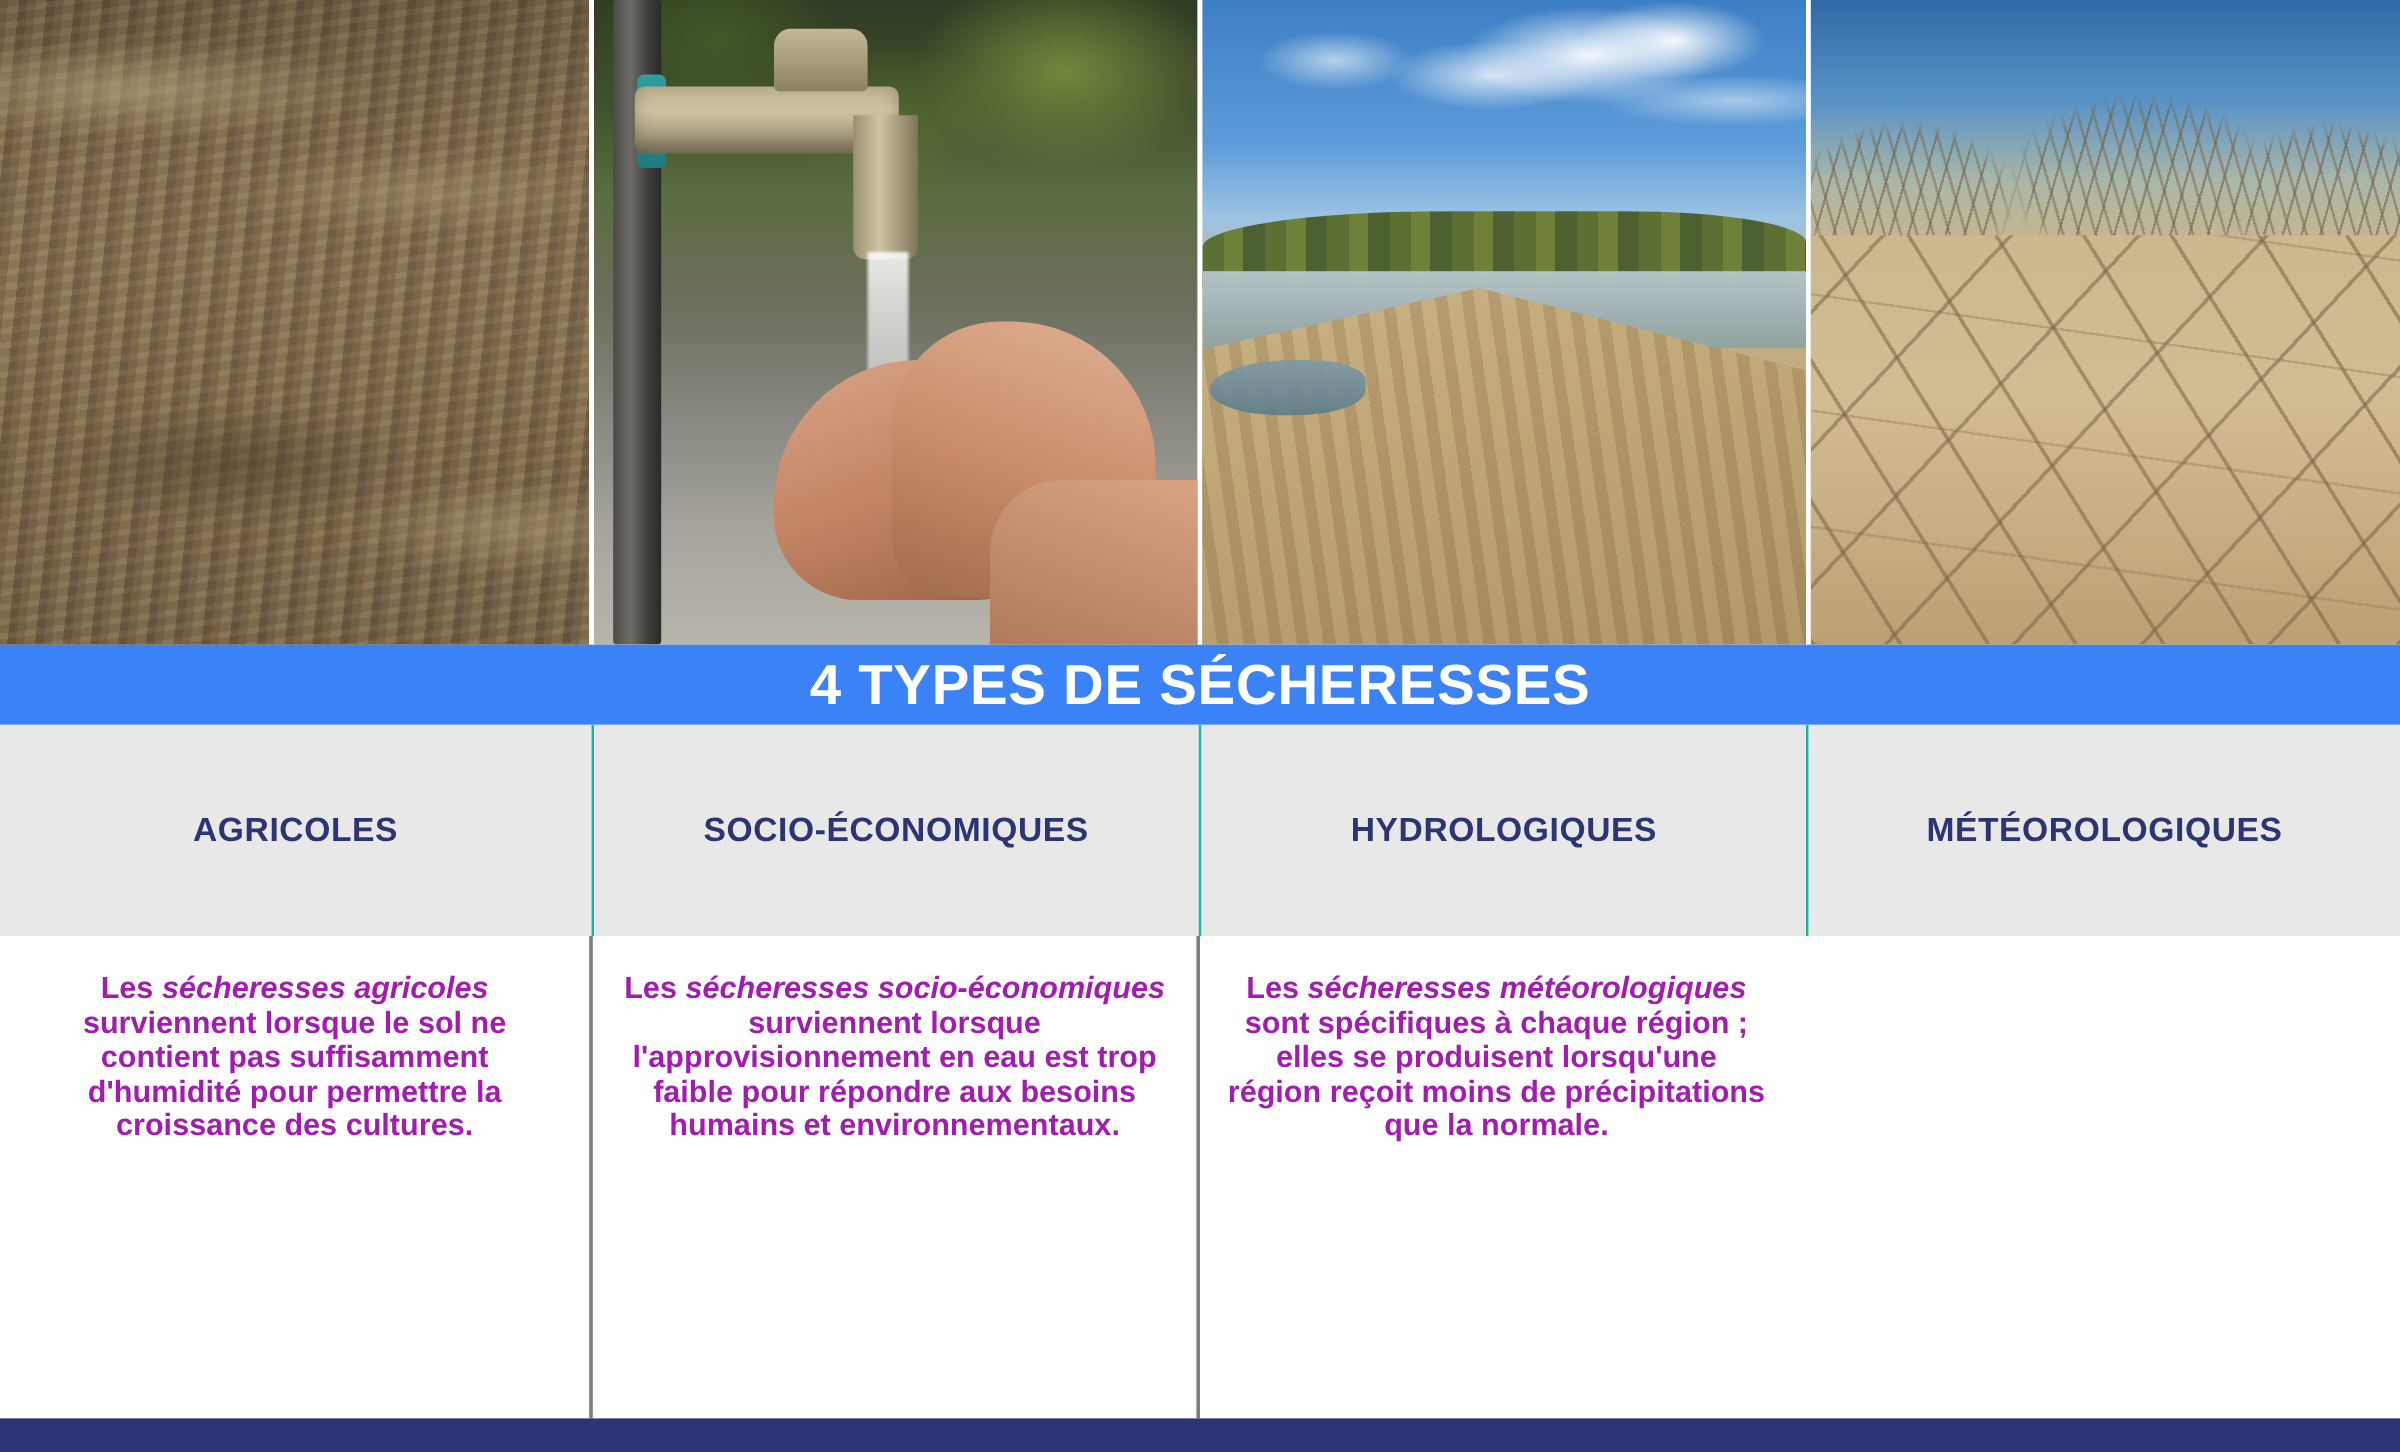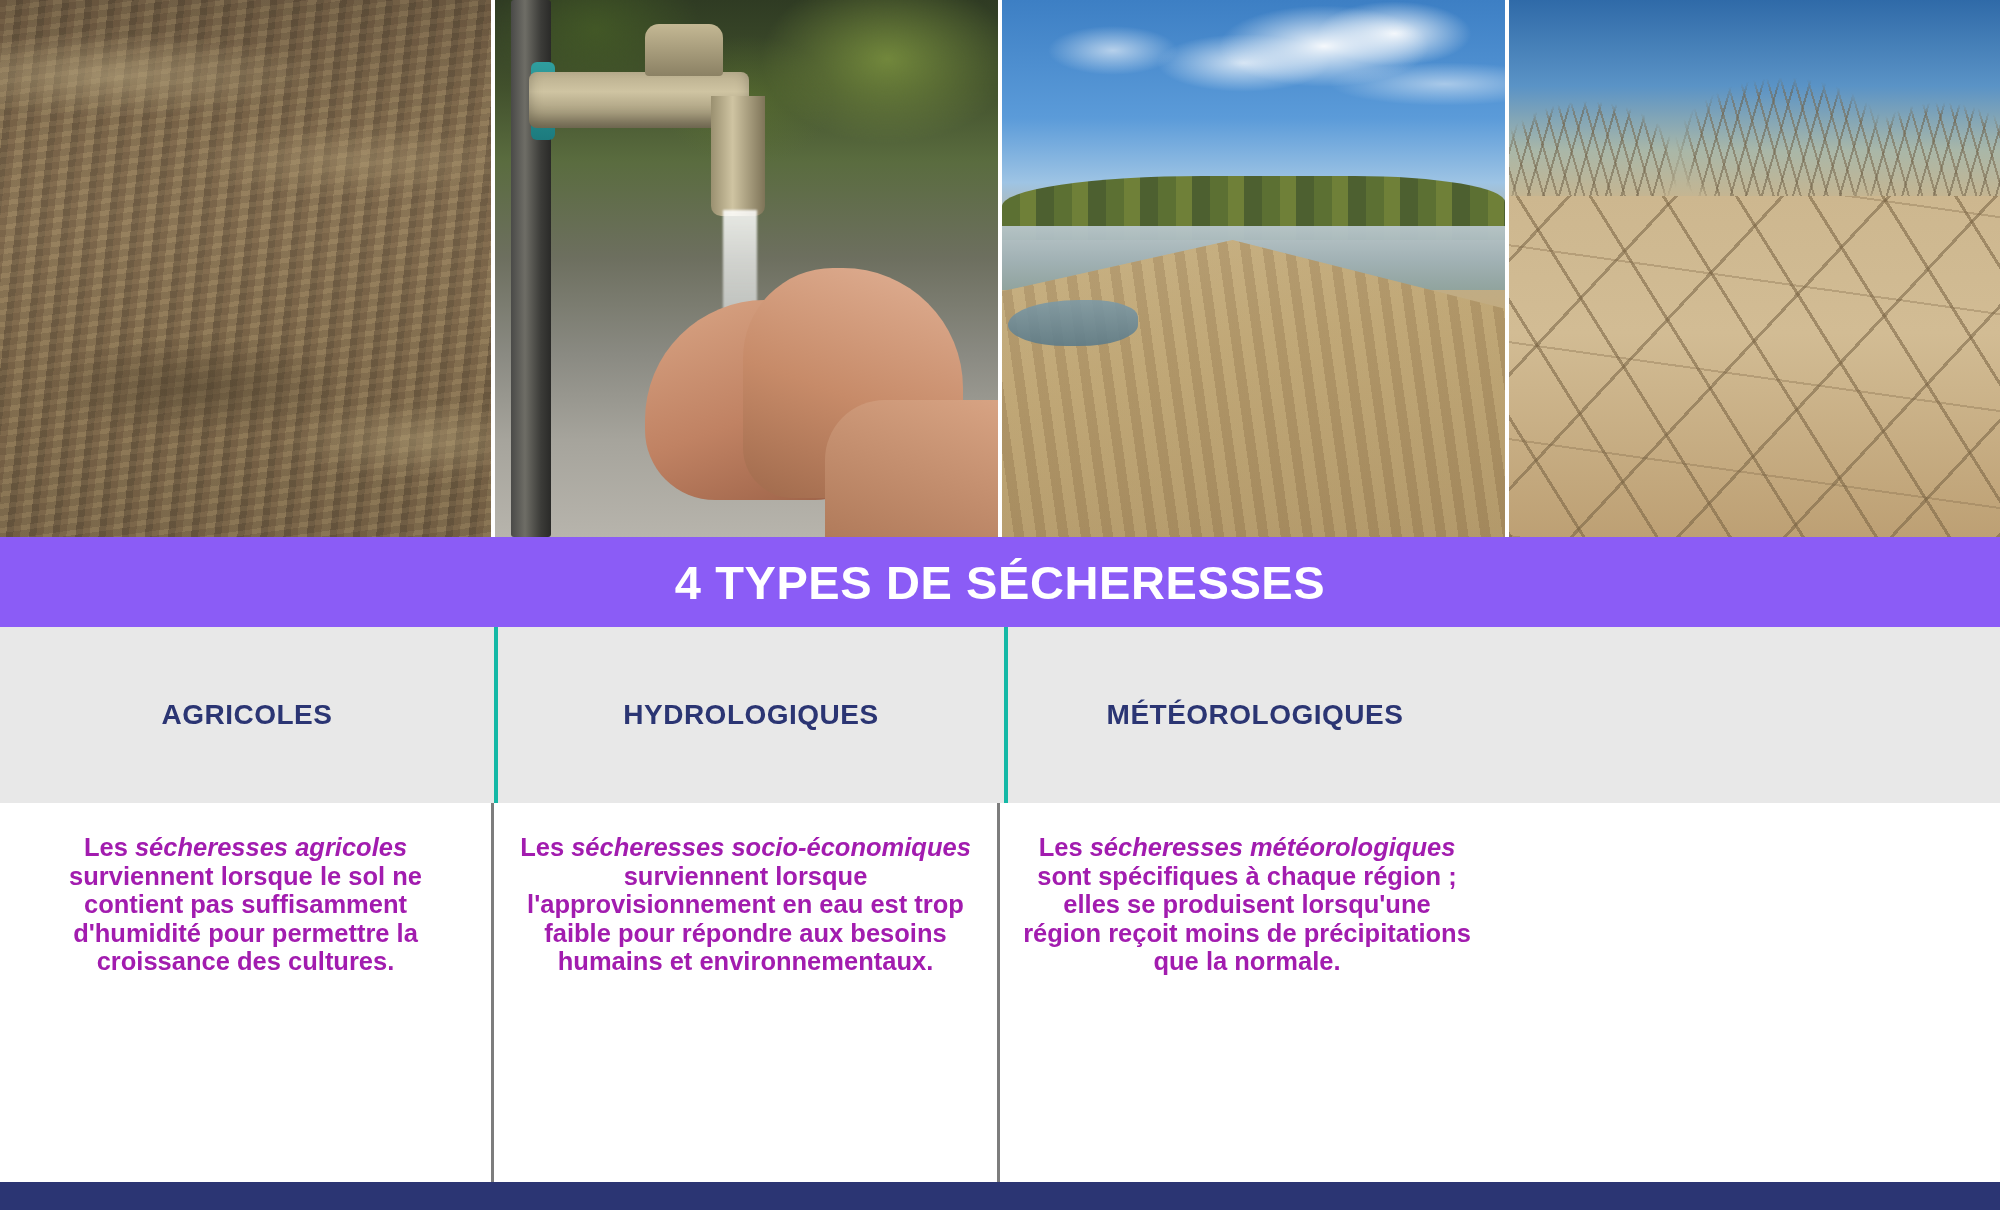--- a/index.html
+++ b/index.html
@@ -233,22 +233,22 @@
     left: 0; right: 0; top: 196px; bottom: 0;
     background:
       repeating-linear-gradient(58deg, rgba(120,98,66,0.55) 0px, rgba(120,98,66,0.55) 3px, rgba(0,0,0,0) 3px, rgba(0,0,0,0) 62px),
       repeating-linear-gradient(-47deg, rgba(112,92,62,0.5) 0px, rgba(112,92,62,0.5) 3px, rgba(0,0,0,0) 3px, rgba(0,0,0,0) 78px),
       repeating-linear-gradient(8deg, rgba(134,110,76,0.35) 0px, rgba(134,110,76,0.35) 2px, rgba(0,0,0,0) 2px, rgba(0,0,0,0) 96px),
       linear-gradient(180deg, #cdb78f 0%, #d2bc94 40%, #bda074 100%);
   }
 
   
   .title-band {
-    height: 90px;
-    background: #8b5cf6;
+    height: 67px;
+    background: #3b82f6;
     display: flex;
     align-items: center;
     justify-content: center;
   }
   .title-band h1 {
     margin: 0;
     color: #ffffff;
     font-size: 47px;
     font-weight: bold;
     letter-spacing: 0.6px;
@@ -258,21 +258,21 @@
   
   .header-row {
     display: flex;
     height: 176px;
     background: #e8e8e8;
   }
   .header-cell {
     display: flex;
     align-items: center;
     justify-content: center;
-    border-right: 4px solid #14b8a6;
+    border-right: 2px solid #14b8a6;
     text-align: center;
   }
   .header-cell:last-child { border-right: none; }
   .header-cell .h-text {
     color: #2b3573;
     font-size: 28px;
     font-weight: bold;
     letter-spacing: 0.5px;
   }
 
@@ -347,20 +347,23 @@
   </div>
 
   <div class="title-band">
     <h1>4 TYPES DE SÉCHERESSES</h1>
   </div>
 
   <div class="header-row">
     <div class="header-cell col-1">
       <span class="h-text">AGRICOLES</span>
     </div>
+    <div class="header-cell col-2">
+      <span class="h-text">SOCIO-ÉCONOMIQUES</span>
+    </div>
     <div class="header-cell col-3">
       <span class="h-text">HYDROLOGIQUES</span>
     </div>
     <div class="header-cell col-4">
       <span class="h-text">MÉTÉOROLOGIQUES</span>
     </div>
   </div>
 
   <div class="body-row">
     <div class="body-cell col-1">

